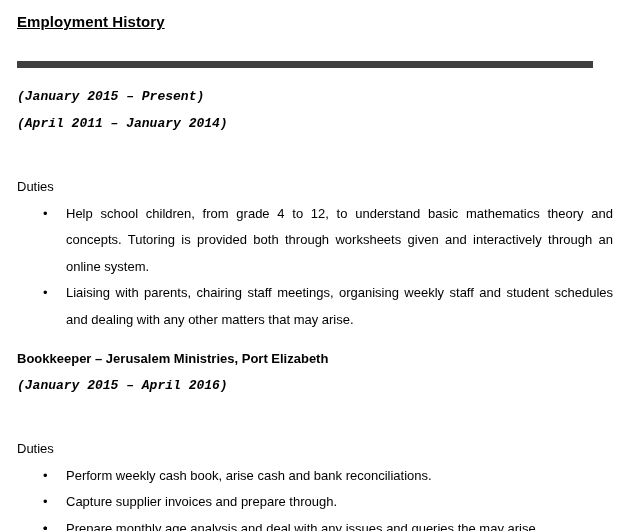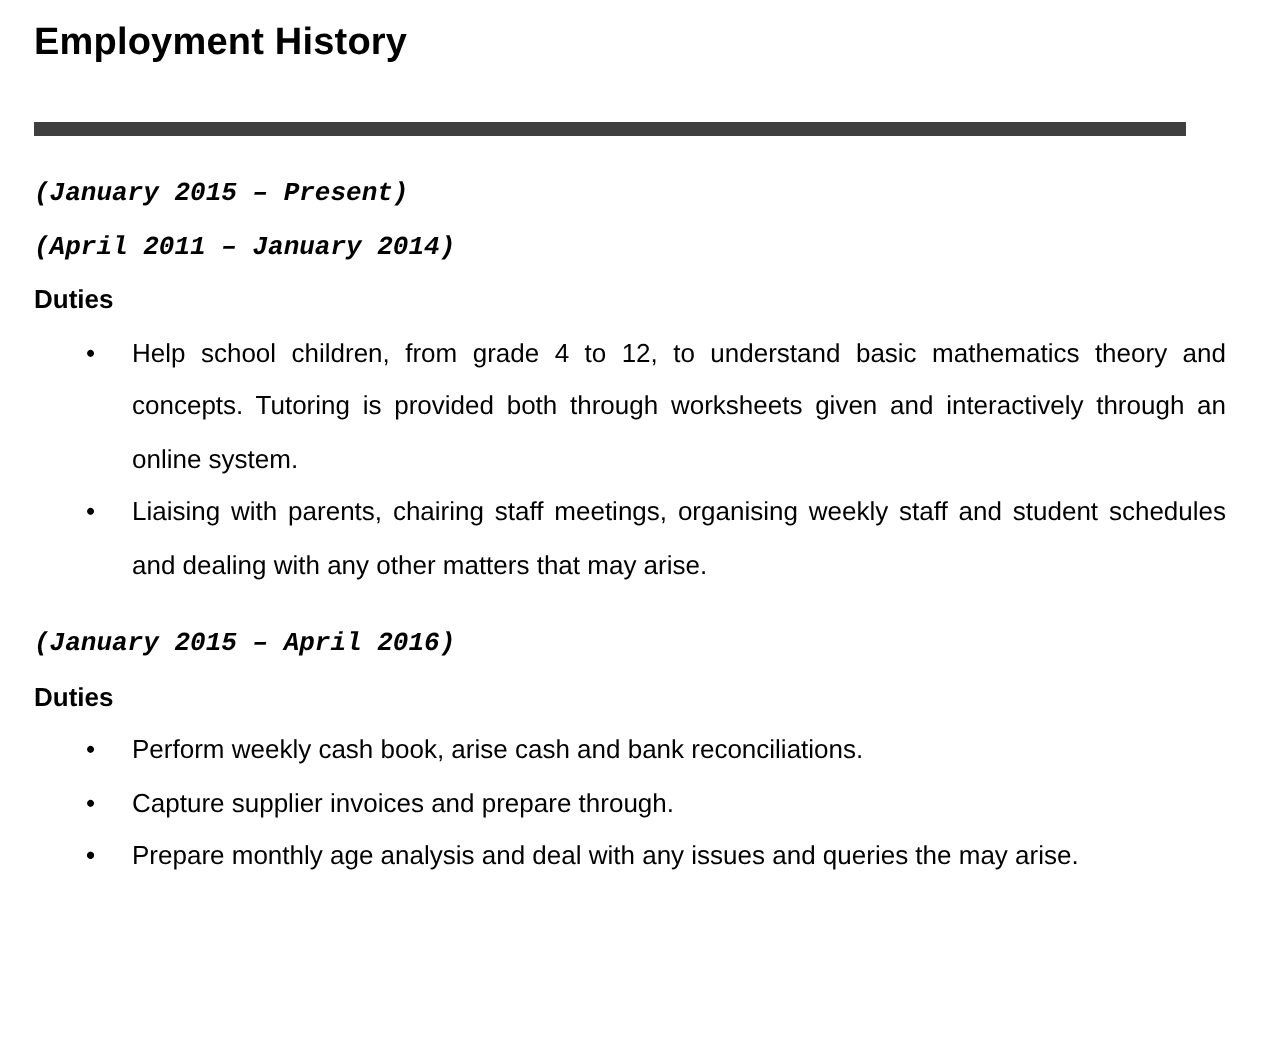--- a/index.html
+++ b/index.html
@@ -13,25 +13,26 @@
   .page {
     box-sizing: border-box;
     width: 631px;
     height: 531px;
     padding: 13px 18px 0 17px;
     font-family: "Liberation Sans", sans-serif;
     color: #000000;
     font-size: 13px;
   }
   .doc-heading {
-    font-size: 19px;
+    font-size: 15px;
     font-weight: bold;
     line-height: 18px;
     margin: 0;
     letter-spacing: 0.1px;
+    text-decoration: underline;
   }
   .section-rule {
     height: 7px;
     width: 576px;
     background: #3f3f3f;
     margin: 30px 0 0 0;
     border: none;
   }
   .job {
     margin-top: 16px;
@@ -43,22 +44,23 @@
     font-weight: bold;
     line-height: 26.5px;
   }
   .job-period {
     font-weight: bold;
     font-style: italic;
     line-height: 26.5px;
     font-family: Liberation Mono, monospace;
   }
   .duties-label {
-    font-weight: bold;
+    font-weight: normal;
     line-height: 26.5px;
+    margin-top: 37px;
   }
   ul.duties {
     list-style: none;
     margin: 0;
     padding: 0 0 0 49px;
   }
   ul.duties li {
     position: relative;
     line-height: 26.5px;
     text-align: justify;
@@ -89,20 +91,21 @@
         <span>Help school children, from grade 4 to 12, to understand basic mathematics theory and concepts. Tutoring is provided both through worksheets given and interactively through an online system.</span>
       </li>
       <li>
         <span class="bullet">•</span>
         <span>Liaising with parents, chairing staff meetings, organising weekly staff and student schedules and dealing with any other matters that may arise.</span>
       </li>
     </ul>
   </div>
 
   <div class="job">
+    <div class="job-title">Bookkeeper – Jerusalem Ministries, Port Elizabeth</div>
     <div class="job-period">(January 2015 – April 2016)</div>
     <div class="duties-label">Duties</div>
     <ul class="duties">
       <li>
         <span class="bullet">•</span>
         <span>Perform weekly cash book, arise cash and bank reconciliations.</span>
       </li>
       <li>
         <span class="bullet">•</span>
         <span>Capture supplier invoices and prepare through.</span>

